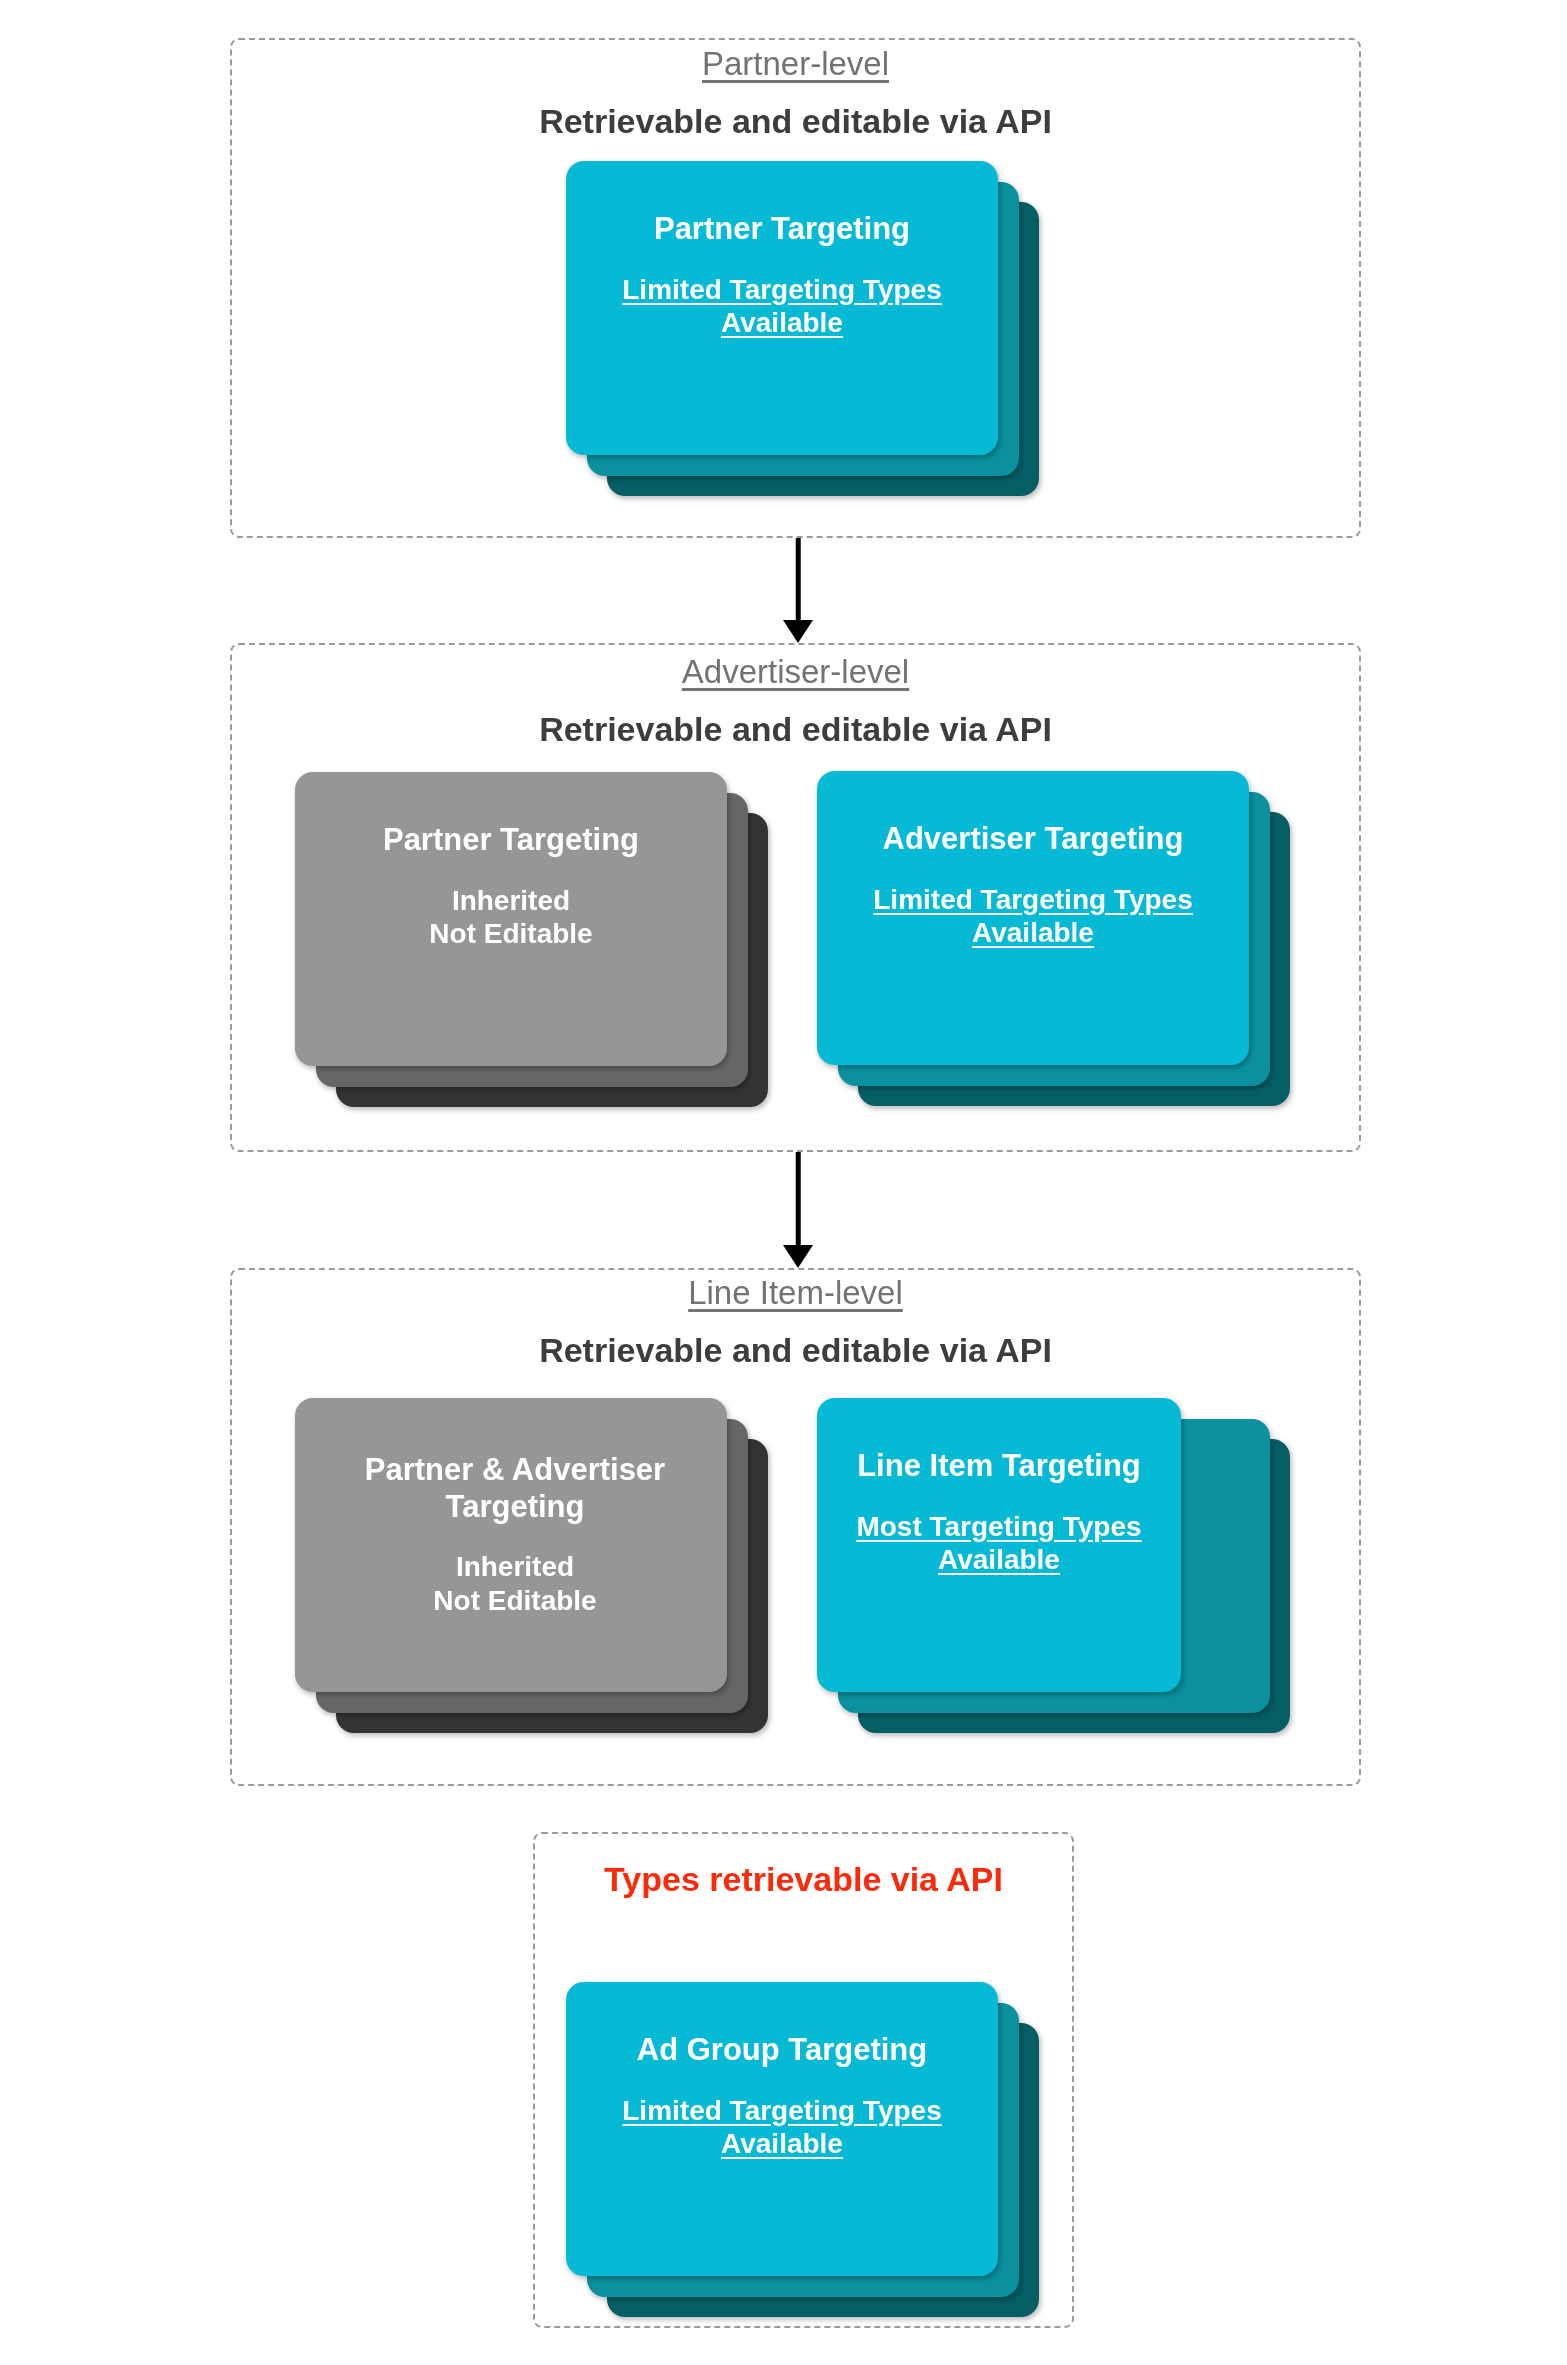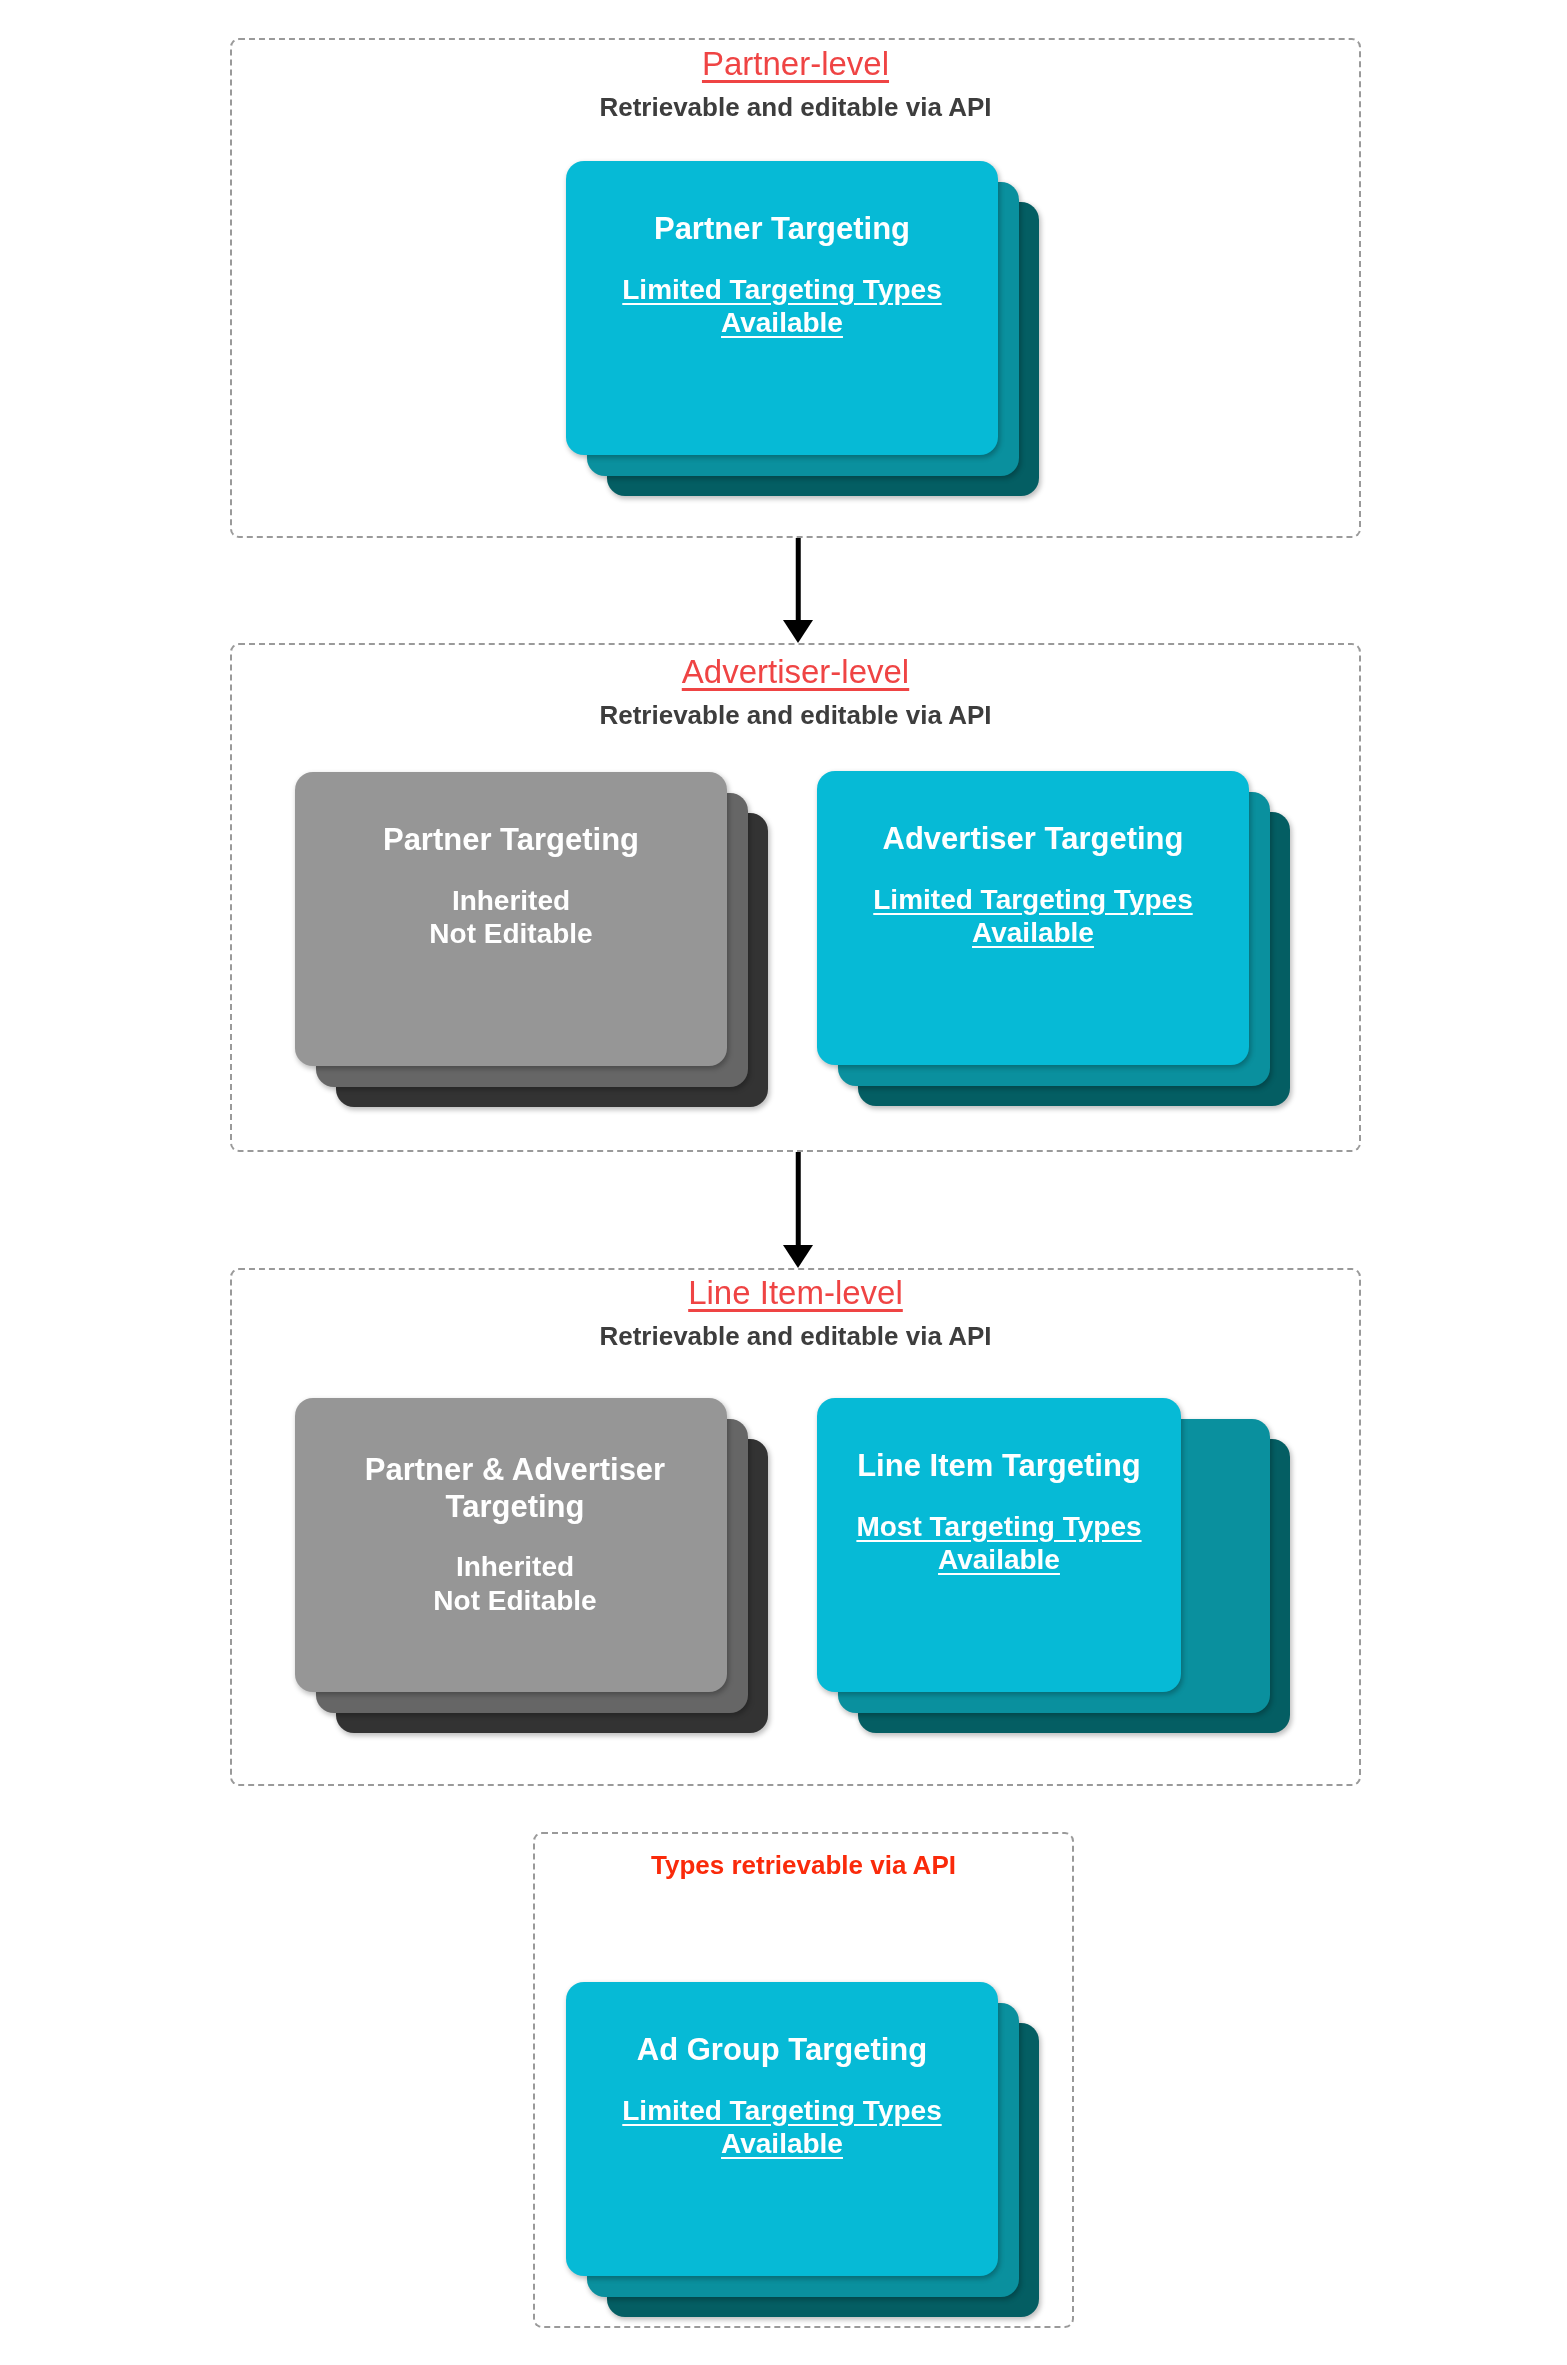--- a/index.html
+++ b/index.html
@@ -37,28 +37,28 @@
     color: #3d3d3d;
     pointer-events: none;
   }
   .level-name {
     display: block;
     font-size: 33px;
     font-weight: 400;
     line-height: 1.12;
     text-decoration: underline;
     text-underline-offset: 4.5px;
-    color: #ef4444;
+    color: #737373;
   }
   .level-access {
     display: block;
-    font-size: 26px;
+    font-size: 34px;
     font-weight: bold;
     line-height: 1.2;
-    margin-top: 9px;
+    margin-top: 18px;
     color: #3d3d3d;
   }
   .level-access.danger {
     color: #fa2a0a;
   }
 
   
   .stack {
     position: absolute;
   }

